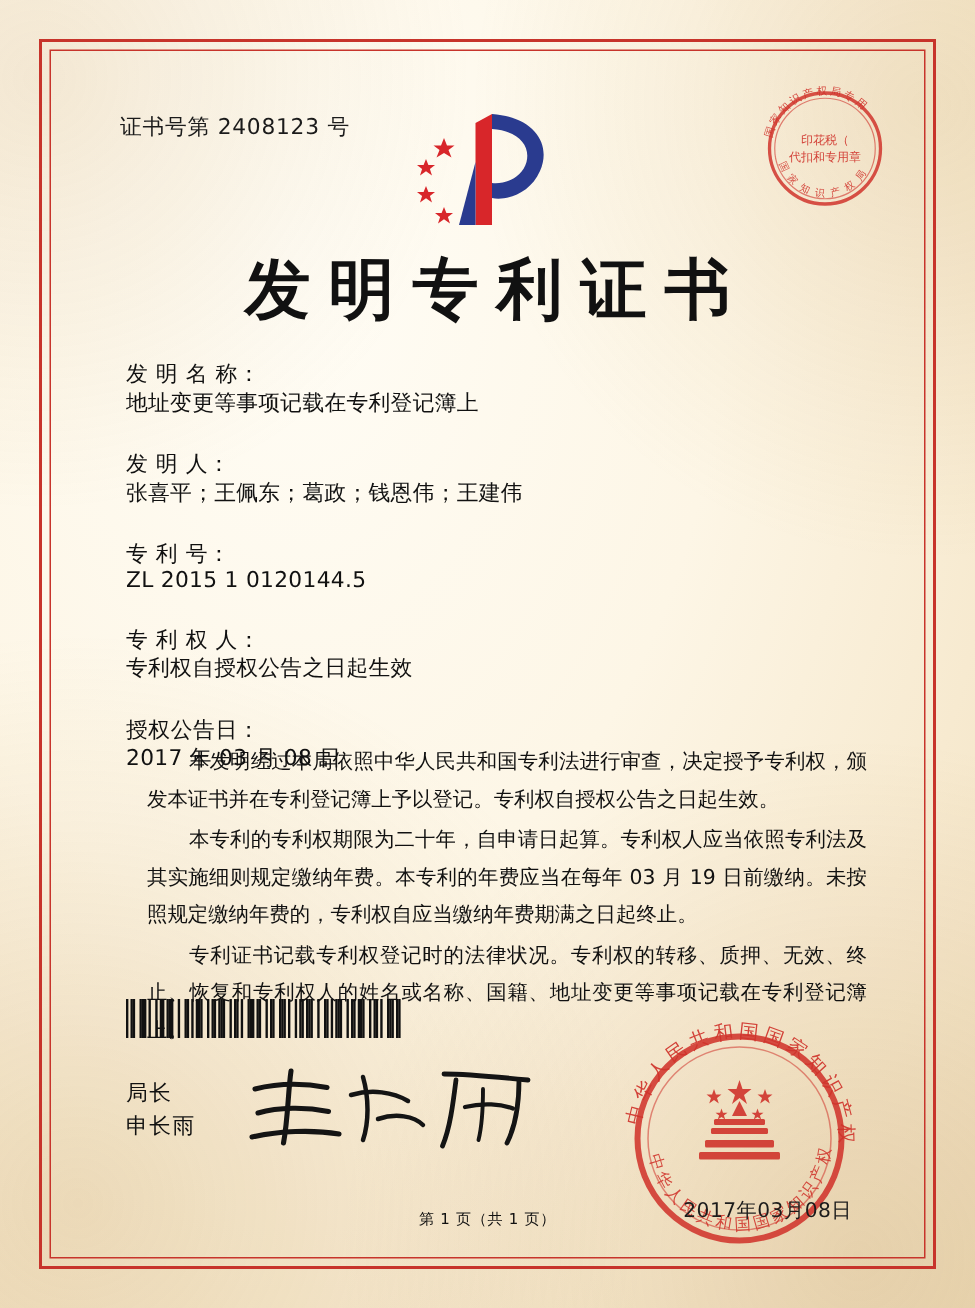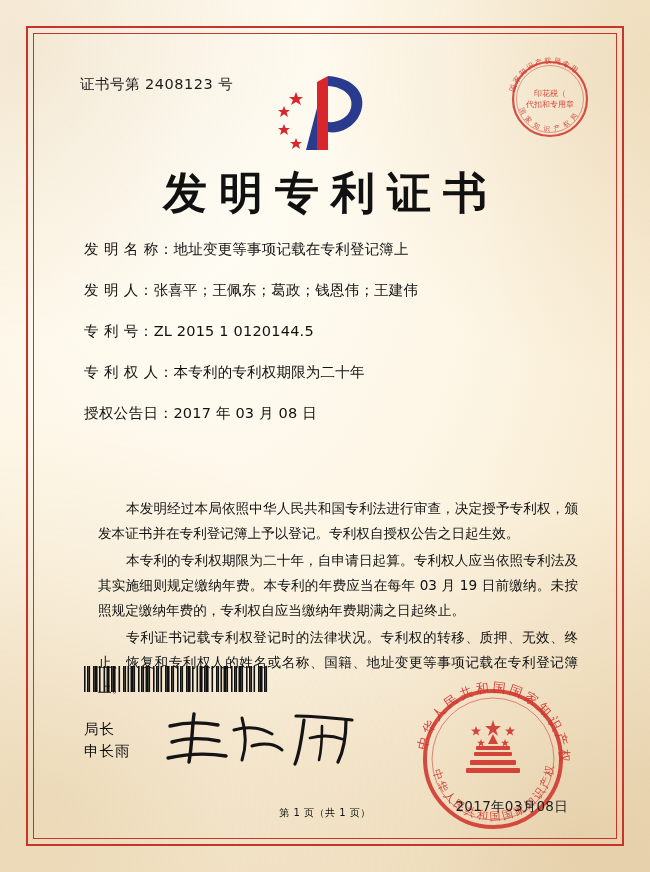--- a/index.html
+++ b/index.html
@@ -114,20 +114,21 @@
     left: 38px;
     right: 20px;
     top: 194px;
   }
   .field-row {
     display: flex;
     align-items: baseline;
     margin-bottom: 22px;
     font-size: 14.5px;
     color: #111;
+    flex-direction: column;
   }
   .field-label {
     white-space: nowrap;
     letter-spacing: 0.4px;
   }
   .field-value {
     color: #111;
     letter-spacing: 0.2px;
   }
 
@@ -263,21 +264,21 @@
       <div class="field-row">
         <span class="field-label">发 明 人：</span>
         <span class="field-value">张喜平；王佩东；葛政；钱恩伟；王建伟</span>
       </div>
       <div class="field-row">
         <span class="field-label">专 利 号：</span>
         <span class="field-value">ZL 2015 1 0120144.5</span>
       </div>
       <div class="field-row">
         <span class="field-label">专 利 权 人：</span>
-        <span class="field-value">本专利的专利权期限为二十年</span>
+        <span class="field-value">专利权自授权公告之日起生效</span>
       </div>
       <div class="field-row">
         <span class="field-label">授权公告日：</span>
         <span class="field-value">2017 年 03 月 08 日</span>
       </div>
     </div>
 
     <div class="paras">
       <p>本发明经过本局依照中华人民共和国专利法进行审查，决定授予专利权，颁发本证书并在专利登记簿上予以登记。专利权自授权公告之日起生效。</p>
       <p>本专利的专利权期限为二十年，自申请日起算。专利权人应当依照专利法及其实施细则规定缴纳年费。本专利的年费应当在每年 03 月 19 日前缴纳。未按照规定缴纳年费的，专利权自应当缴纳年费期满之日起终止。</p>

